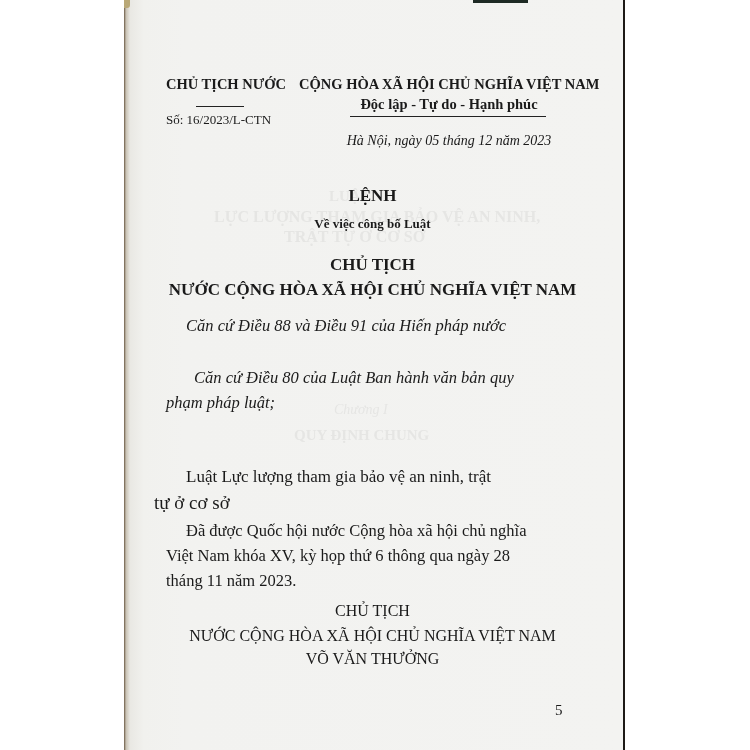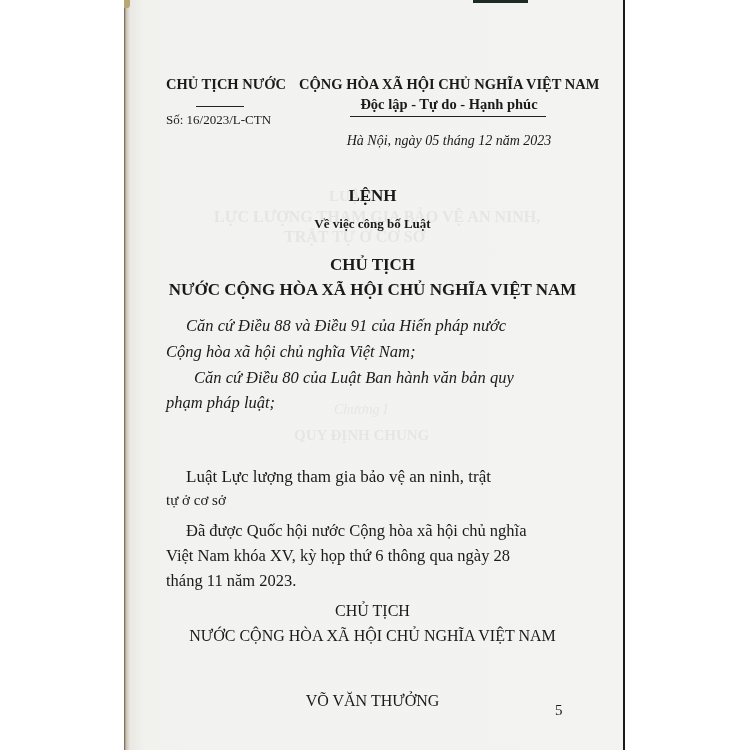--- a/index.html
+++ b/index.html
@@ -111,30 +111,29 @@
     <div class="abs motto">Độc lập - Tự do - Hạnh phúc</div>
     <div class="motto-rule"></div>
     <div class="abs place-date">Hà Nội, ngày 05 tháng 12 năm 2023</div>
 
     <div class="abs title" style="top:186px; font-size:17px;text-align:center;">LỆNH</div>
     <div class="abs title" style="top:216px; font-size:13px;">Về việc công bố Luật</div>
     <div class="abs title" style="top:255px;">CHỦ TỊCH</div>
     <div class="abs title" style="top:280px;">NƯỚC CỘNG HÒA XÃ HỘI CHỦ NGHĨA VIỆT NAM</div>
 
     <div class="abs italic body-line" style="left:62px; top:316px;">Căn cứ Điều 88 và Điều 91 của Hiến pháp nước</div>
-    <div class="abs italic body-line" style="left:42px; top:342px;">Cộng hòa xã hội chủ nghĩa Việt Nam;</div>
     <div class="abs italic body-line" style="left:70px; top:368px;">Căn cứ Điều 80 của Luật Ban hành văn bản quy</div>
     <div class="abs italic body-line" style="left:42px; top:393px;">phạm pháp luật;</div>
 
     <div class="abs bold body-line" style="left:62px; top:467px; font-size:17px;">Luật Lực lượng tham gia bảo vệ an ninh, trật</div>
-    <div class="abs bold body-line" style="left:42px; top:492px; font-size:15px;text-align:right;">tự ở cơ sở</div>
+    <div class="abs bold body-line" style="left:30px; top:492px; font-size:19px;text-align:right;">tự ở cơ sở</div>
 
     <div class="abs body-line" style="left:62px; top:521px;">Đã được Quốc hội nước Cộng hòa xã hội chủ nghĩa</div>
     <div class="abs body-line" style="left:42px; top:546px;">Việt Nam khóa XV, kỳ họp thứ 6 thông qua ngày 28</div>
     <div class="abs body-line" style="left:42px; top:571px;text-align:center;">tháng 11 năm 2023.</div>
 
     <div class="abs center" style="left:0; width:497px; top:602px; font-size:16px;">CHỦ TỊCH</div>
     <div class="abs center" style="left:0; width:497px; top:627px; font-size:16px;">NƯỚC CỘNG HÒA XÃ HỘI CHỦ NGHĨA VIỆT NAM</div>
-    <div class="abs center bold" style="left:0; width:497px; top:650px; font-size:16px;margin-top:42px;">VÕ VĂN THƯỞNG</div>
+    <div class="abs center bold" style="left:0; width:497px; top:650px; font-size:16px;">VÕ VĂN THƯỞNG</div>
 
     <div class="abs" style="left:431px; top:702px; font-size:15px;">5</div>
   </div>
 </div>
 
 </body></html>

